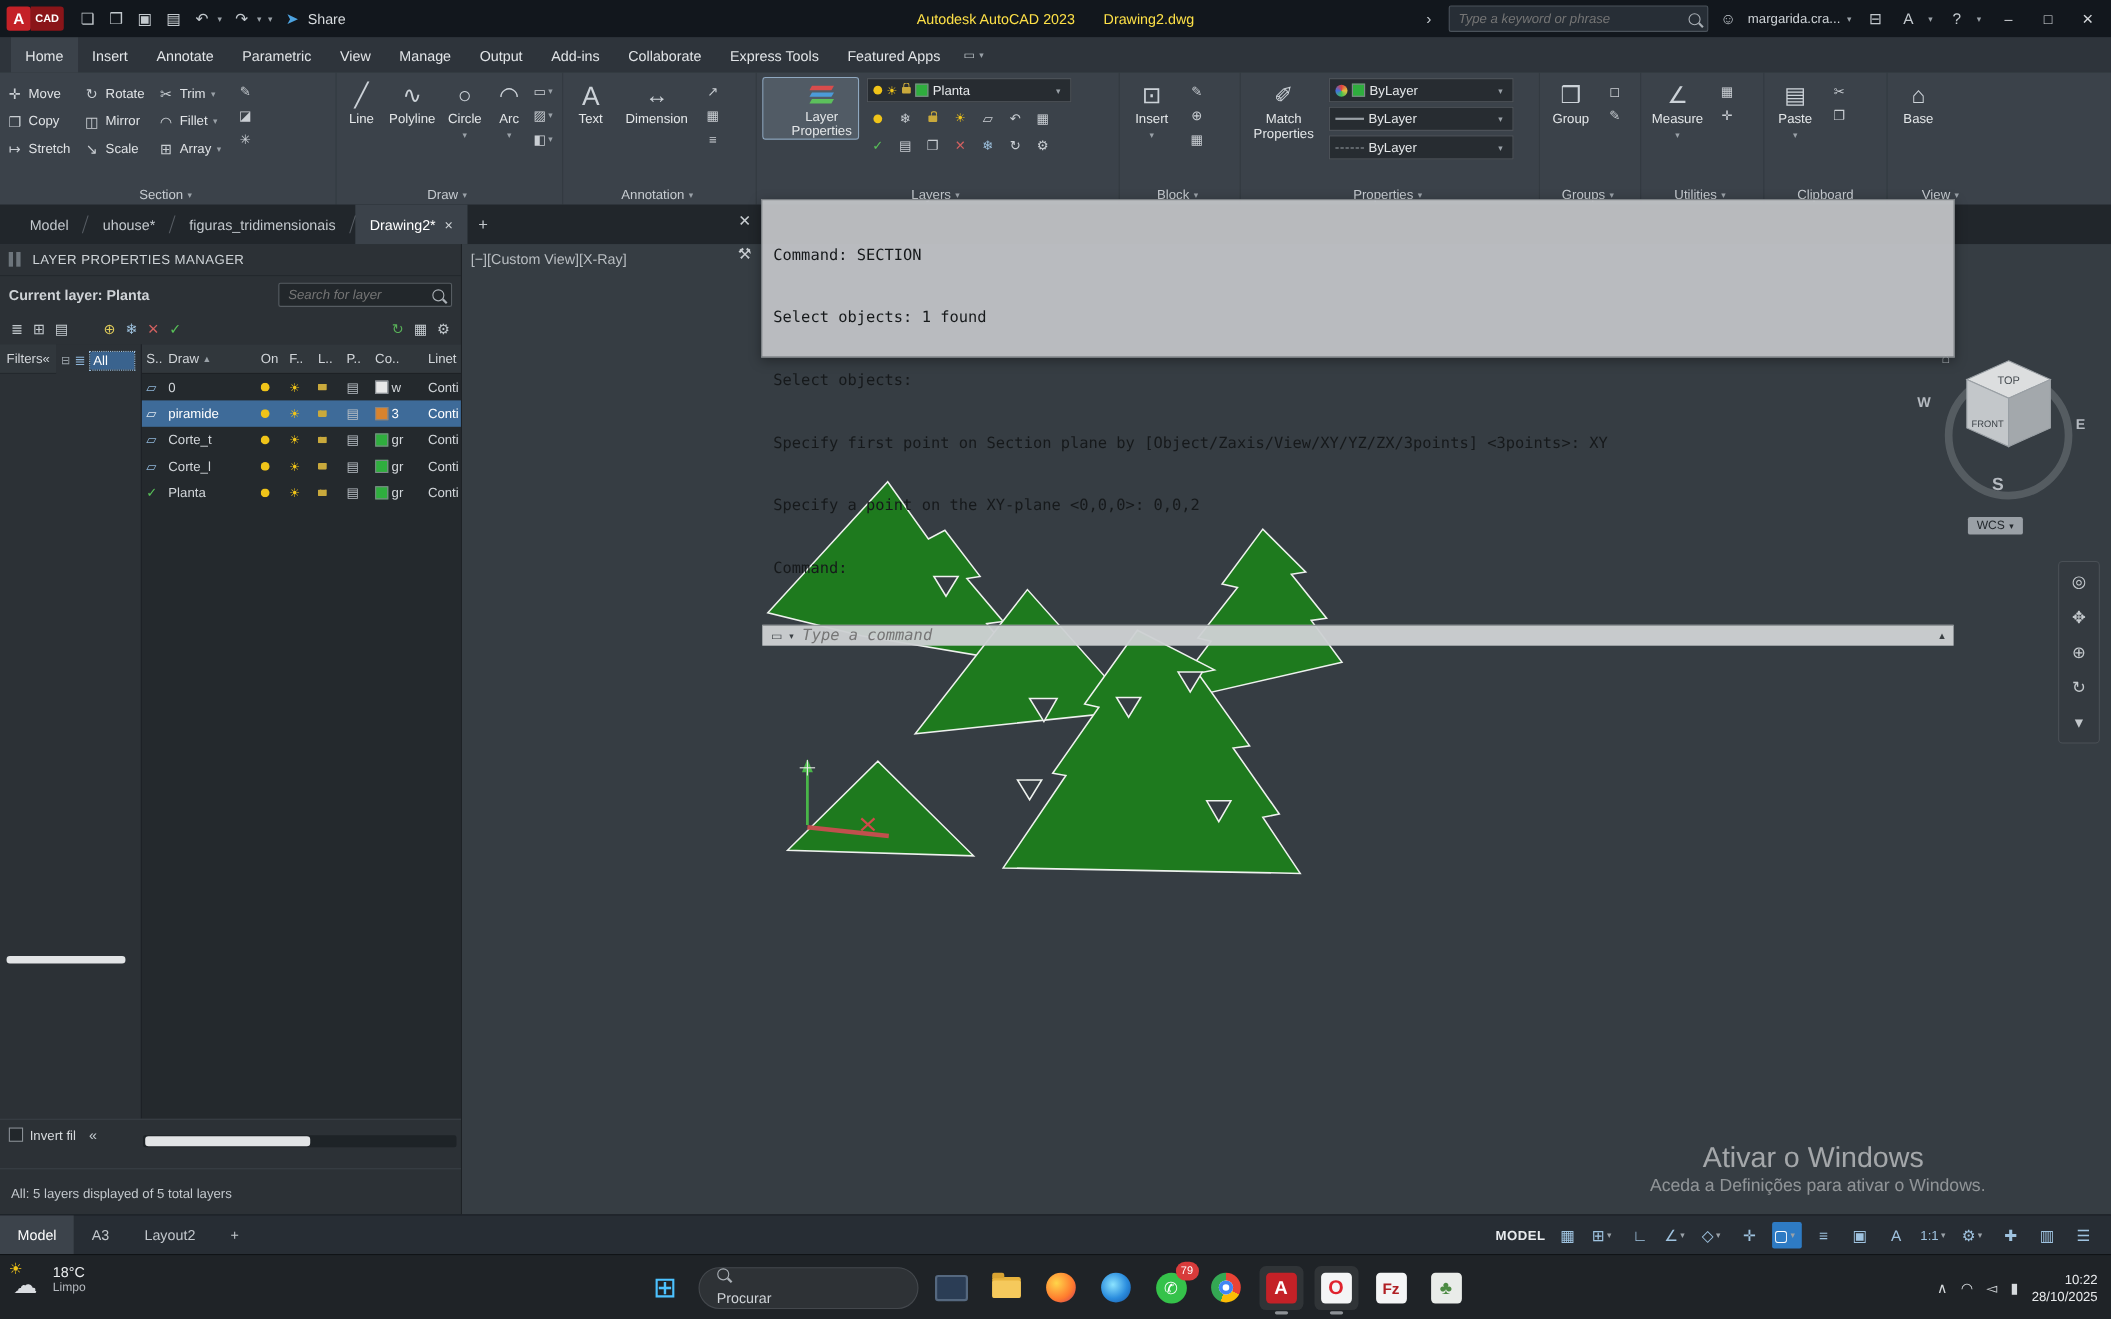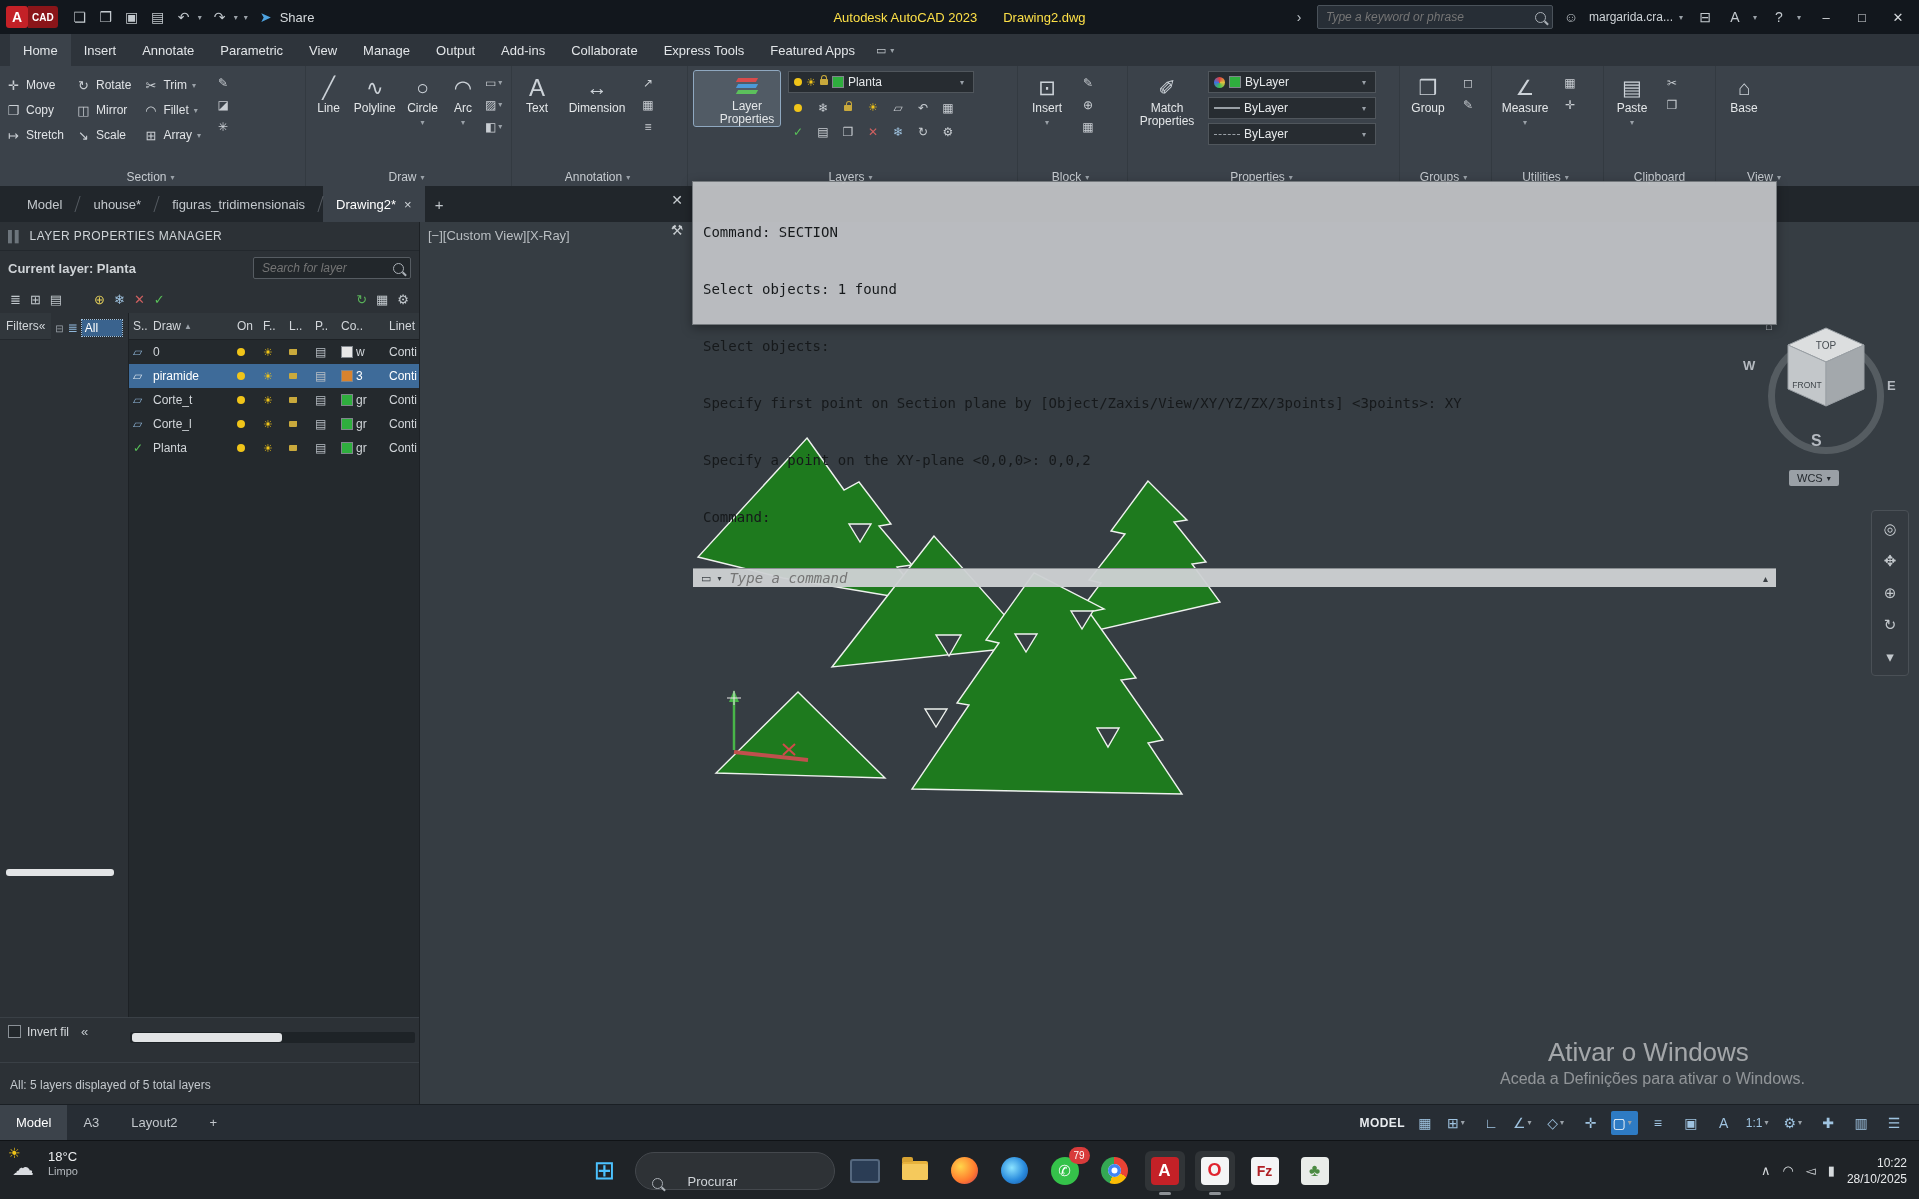--- a/index.html
+++ b/index.html
@@ -121,21 +121,21 @@
   
   #taskbar{position:absolute;left:0;top:1140px;width:1919px;height:59px;background:#1f2327;border-top:1px solid #101316;}
   #tk-weather{position:absolute;left:10px;top:8px;display:flex;align-items:center;gap:8px;}
   .w-icon{position:relative;width:30px;height:30px;}
   .w-cloud{position:absolute;left:2px;top:6px;font-size:22px;color:#d9dce0;}
   .w-sun{position:absolute;left:-2px;top:-4px;font-size:14px;color:#f0c419;}
   #tk-center{position:absolute;left:50%;top:0;transform:translateX(-50%);height:59px;display:flex;align-items:center;gap:10px;}
   .tk-tile{width:40px;height:40px;border-radius:6px;display:flex;align-items:center;justify-content:center;position:relative;}
   .tk-tile.active{background:rgba(255,255,255,.08);}
   .tk-tile.active::after{content:"";position:absolute;bottom:-4px;left:14px;width:12px;height:3px;border-radius:2px;background:#8d9196;}
-  #tk-search{height:38px;border-radius:19px;background:#2e3236;border:1px solid #44484d;display:flex;align-items:flex-end;gap:25px;padding:0 16px;width:200px;box-sizing:border-box;color:#cfd3d7;}
+  #tk-search{height:38px;border-radius:19px;background:#2e3236;border:1px solid #44484d;display:flex;align-items:flex-start;gap:9px;padding:0 16px;width:200px;box-sizing:border-box;color:#cfd3d7;flex-direction:column;}
   .badge{position:absolute;top:-4px;right:-5px;background:#d83b3b;color:#fff;border-radius:9px;min-width:17px;height:17px;font-size:10px;display:flex;align-items:center;justify-content:center;padding:0 2px;}
   #tk-tray{position:absolute;right:12px;top:0;height:59px;display:flex;align-items:center;gap:12px;}
   .tray-ic{color:#d6dadd;font-size:13px;}
   .tk-clock{text-align:right;font-size:12px;color:#e8eaec;line-height:16px;}
   .circle{border-radius:50%;}
   .folder{position:relative;width:26px;height:19px;background:#e8b33c;border-radius:2px;}
   .folder::before{content:"";position:absolute;top:-4px;left:0;width:11px;height:5px;background:#d8a332;border-radius:2px 2px 0 0;}
   .folder::after{content:"";position:absolute;left:0;top:3px;width:26px;height:16px;background:#f5c95c;border-radius:2px;}
   .chrome{width:27px;height:27px;border-radius:50%;background:conic-gradient(#ea4335 0 33%,#fbbc05 33% 56%,#34a853 56% 100%);position:relative;}
   .chrome::after{content:"";position:absolute;inset:7px;background:#fff;border-radius:50%;box-shadow:inset 0 0 0 3.5px #4285f4;}

